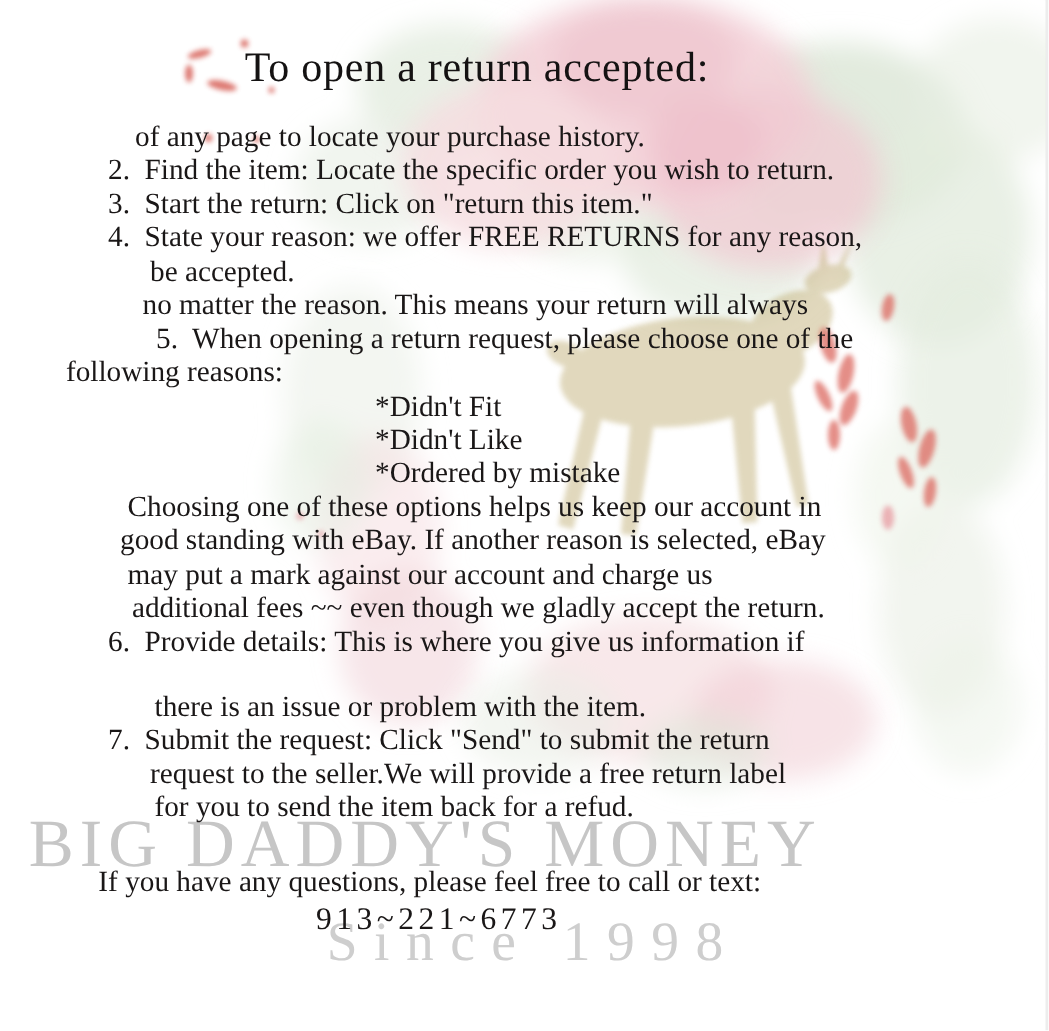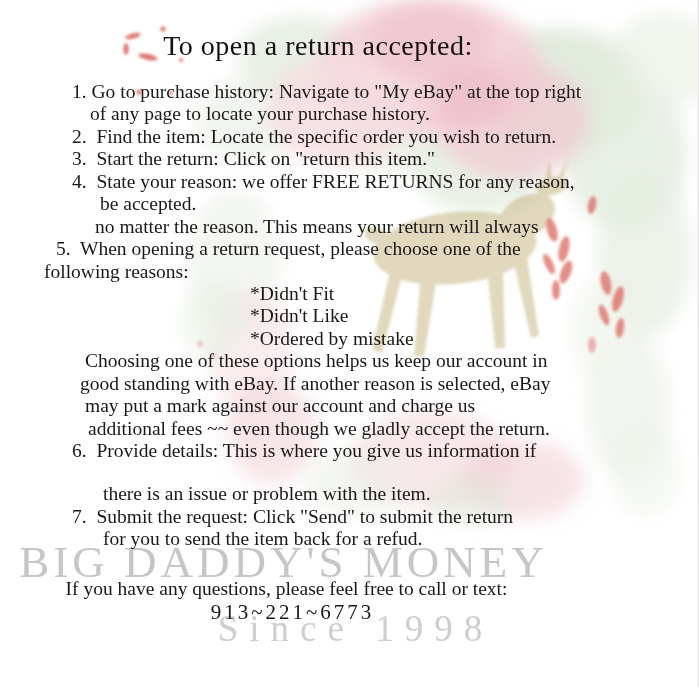--- a/index.html
+++ b/index.html
@@ -128,38 +128,38 @@
       <circle cx="214" cy="356" r="2" fill="#e79aa0"></circle>
     </g>
   </svg>
 
   <div class="wm-brand">BIG DADDY'S MONEY</div>
   <div class="wm-since">Since 1998</div>
 
   <div class="page-title">To open a return accepted:</div>
 
   <div class="body-lines">
-      <div class="line" style="padding-left: 72px;">1. Go to purchase history: Navigate to "My eBay" at the top right</div>
       <div class="line" style="padding-left: 90px;">of any page to locate your purchase history.</div>
       <div class="line" style="padding-left: 72px;">2.  Find the item: Locate the specific order you wish to return.</div>
       <div class="line" style="padding-left: 72px;">3.  Start the return: Click on "return this item."</div>
       <div class="line" style="padding-left: 72px;">4.  State your reason: we offer FREE RETURNS for any reason,</div>
       <div class="line" style="padding-left: 100px;">be accepted.</div>
       <div class="line" style="padding-left: 95px;">no matter the reason. This means your return will always</div>
-      <div class="line" style="padding-left: 56px;">5.  When opening a return request, please choose one of the</div>
+      <div class="line" style="padding-left: 56px; margin-left: 48px;">5.  When opening a return request, please choose one of the</div>
       <div class="line" style="padding-left: 44px;">following reasons:</div>
       <div class="line" style="padding-left: 250px;">*Didn't Fit</div>
       <div class="line" style="padding-left: 250px;">*Didn't Like</div>
       <div class="line" style="padding-left: 250px;">*Ordered by mistake</div>
       <div class="line" style="padding-left: 85px;">Choosing one of these options helps us keep our account in</div>
       <div class="line" style="padding-left: 80px;">good standing with eBay. If another reason is selected, eBay</div>
       <div class="line" style="padding-left: 85px;">may put a mark against our account and charge us</div>
       <div class="line" style="padding-left: 88px;">additional fees ~~ even though we gladly accept the return.</div>
       <div class="line" style="padding-left: 72px;">6.  Provide details: This is where you give us information if</div>
       <div class="line" style="padding-left: 103px; margin-top: 21px;">there is an issue or problem with the item.</div>
       <div class="line" style="padding-left: 72px;">7.  Submit the request: Click "Send" to submit the return</div>
+      <div class="line" style="padding-left: 100px;">request to the seller.We will provide a free return label</div>
       <div class="line" style="padding-left: 103px;">for you to send the item back for a refud.</div>
     </div>
 
   <div class="contact-line">If you have any questions, please feel free to call or text:</div>
   <div class="phone-line">913~221~6773</div>
 
 </div>
 
 </body></html>

